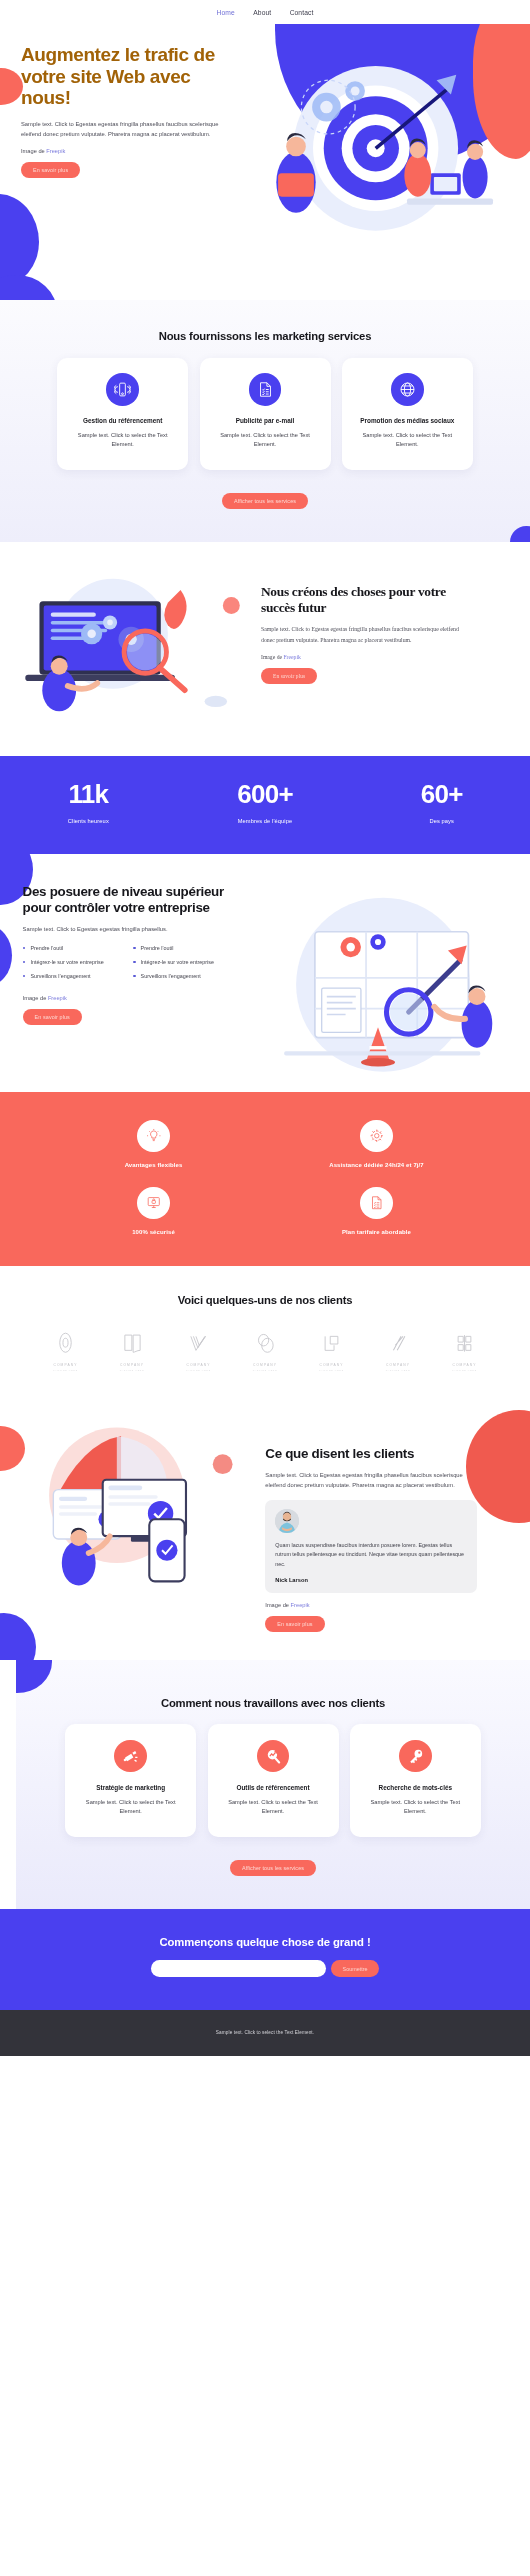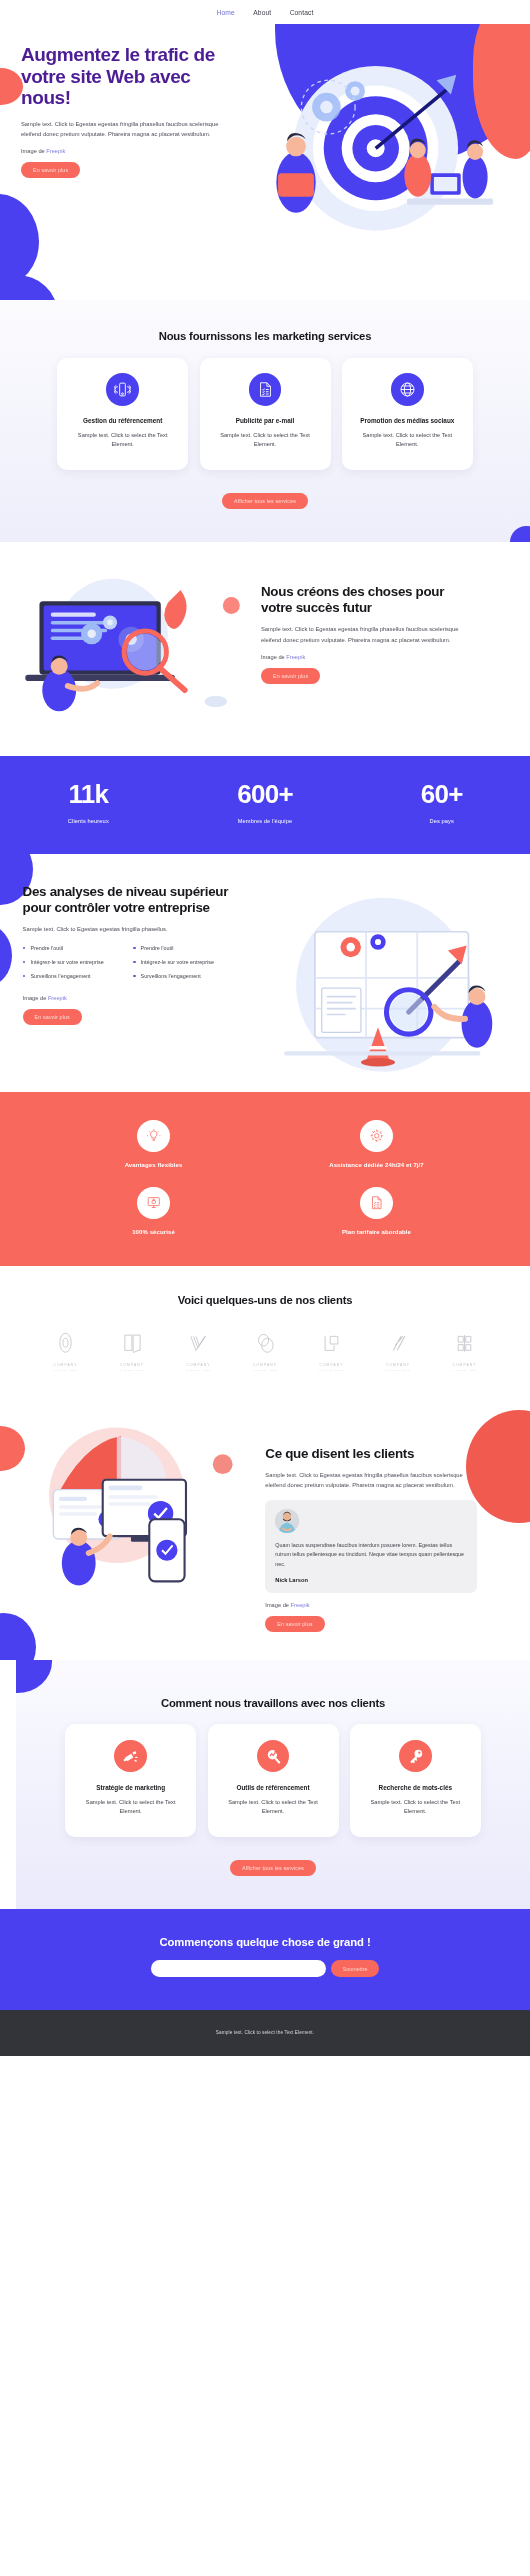--- a/index.html
+++ b/index.html
@@ -85,21 +85,21 @@
     z-index: 10;
     display: flex;
     padding: 20px 15.5px 0 21px;
   }
   .hero-copy { width: 198px; }
   h1.hero-title {
     font-size: 19px;
     line-height: 1.14;
     font-weight: 700;
     letter-spacing: -0.4px;
-    color: #4c1d95;
+    color: #a16207;
     margin-bottom: 10px;
   }
   .body-text {
     font-size: 5.8px;
     line-height: 1.75;
     color: #4d4d58;
   }
   .credit {
     font-size: 5.7px;
     color: #4d4d58;
@@ -179,21 +179,21 @@
 
   
   .create {
     background: #fff;
     padding: 24px 0 27px;
     display: flex;
     align-items: flex-start;
     position: relative;
   }
   .create .art { width: 254px; height: 163px; position: relative; margin-left: 7px; }
-  .create .copy { width: 212px; padding-top: 18.4px; padding-right: 12.7px; }
+  .create .copy { width: 212px; padding-top: 18.4px; padding-right: 12.7px; font-family: Liberation Serif, serif; }
   h2.block-title {
     font-size: 13.4px;
     line-height: 1.18;
     font-weight: 700;
     color: #17171c;
     margin-bottom: 8.5px;
     letter-spacing: -0.3px;
   }
 
   
@@ -578,21 +578,21 @@
     <div class="stat">
       <div class="num">60+</div>
       <div class="lbl">Des pays</div>
     </div>
   </section>
 
   <section class="analytics">
     <div class="an-blob1"></div>
     <div class="an-blob2"></div>
     <div class="copy">
-      <h2 class="block-title">Des analyses de niveau supérieur pour contrôler votre entreprise</h2>
+      <h2 class="block-title">Des posuere de niveau supérieur pour contrôler votre entreprise</h2>
       <p class="body-text">Sample text. Click to Egestas egestas fringilla phasellus.</p>
       <div class="bullets">
         <ul>
           <li>Prendre l'outil</li>
           <li>Intégrez-le sur votre entreprise</li>
           <li>Surveillons l’engagement</li>
         </ul>
         <ul>
           <li>Prendre l'outil</li>
           <li>Intégrez-le sur votre entreprise</li>

